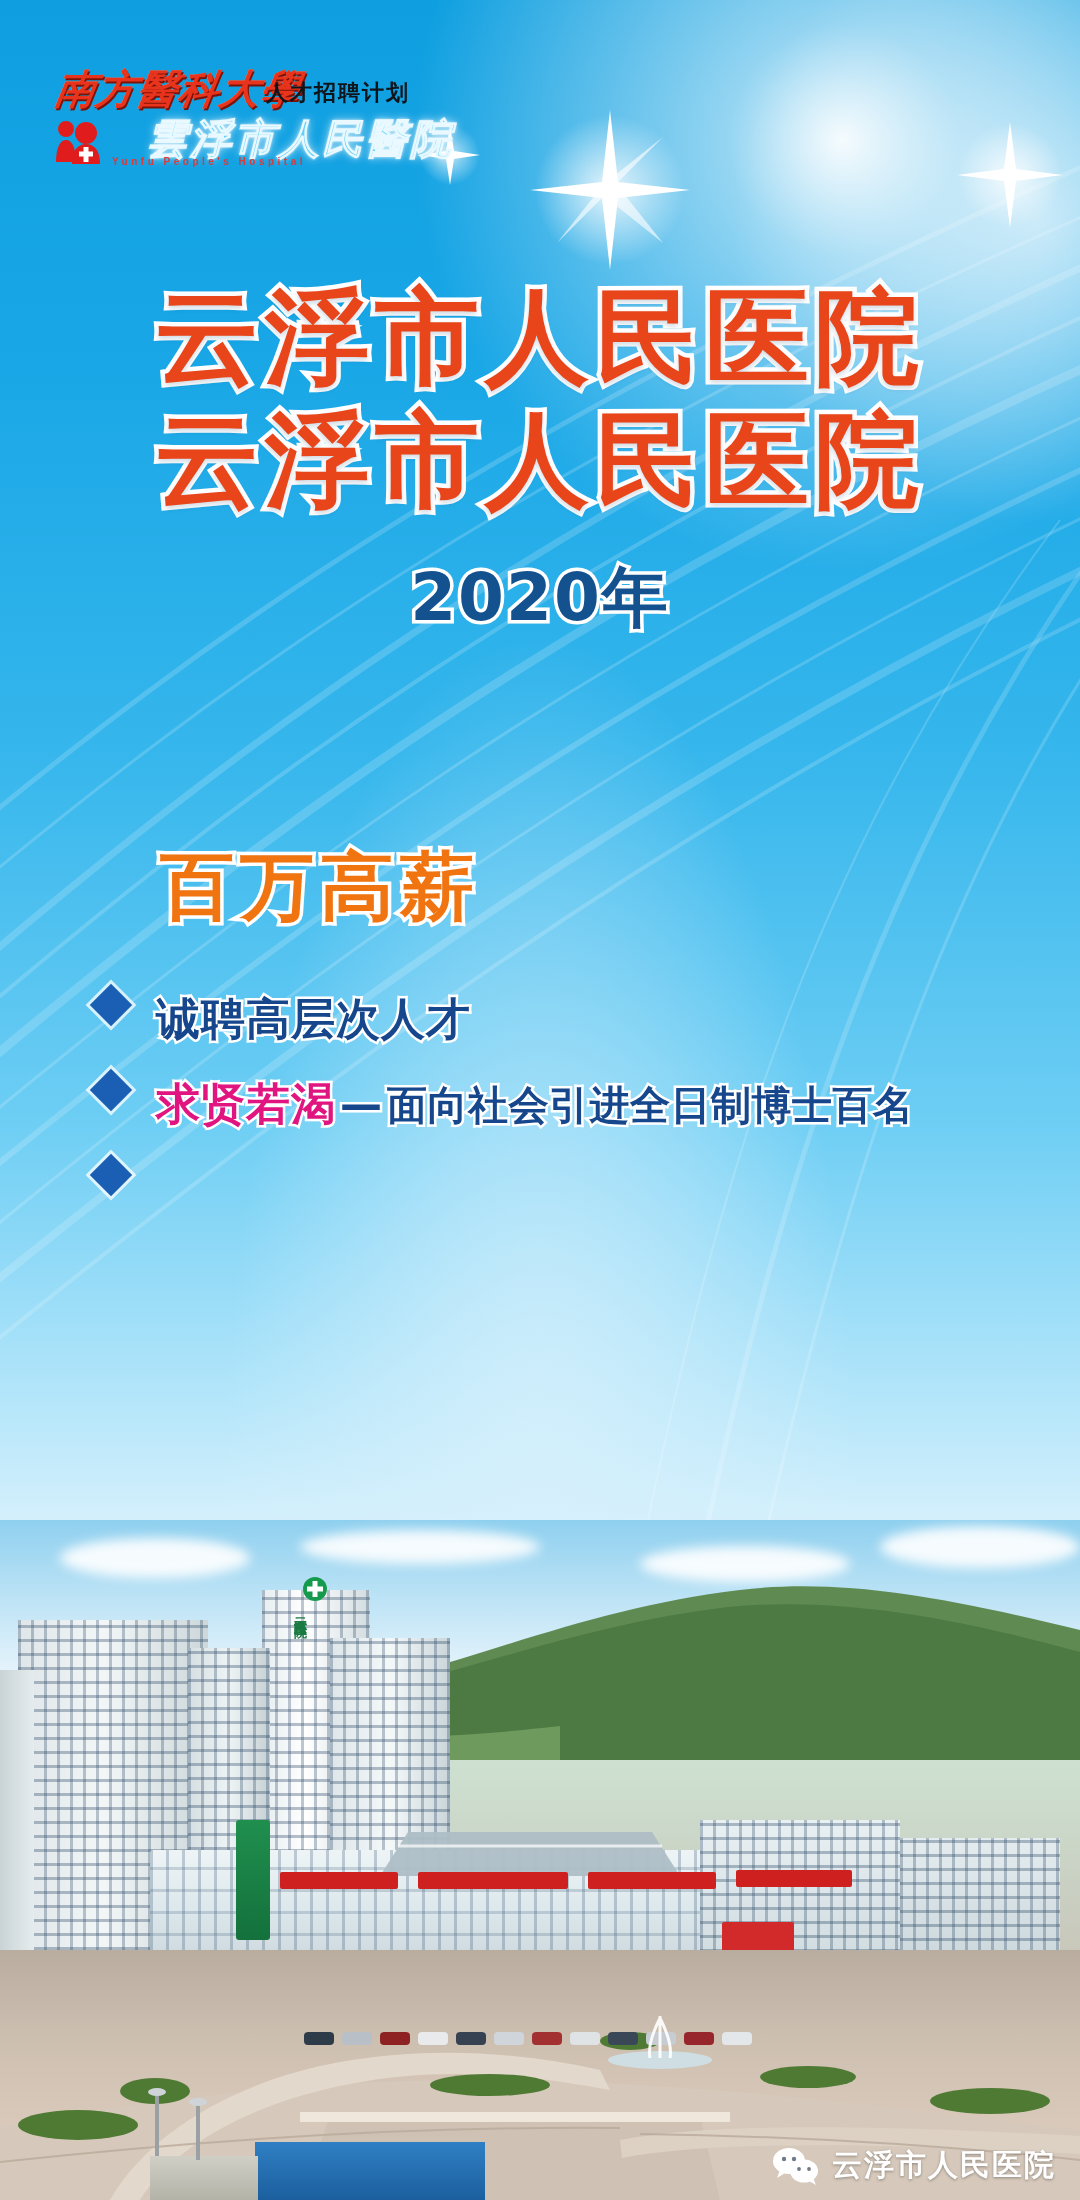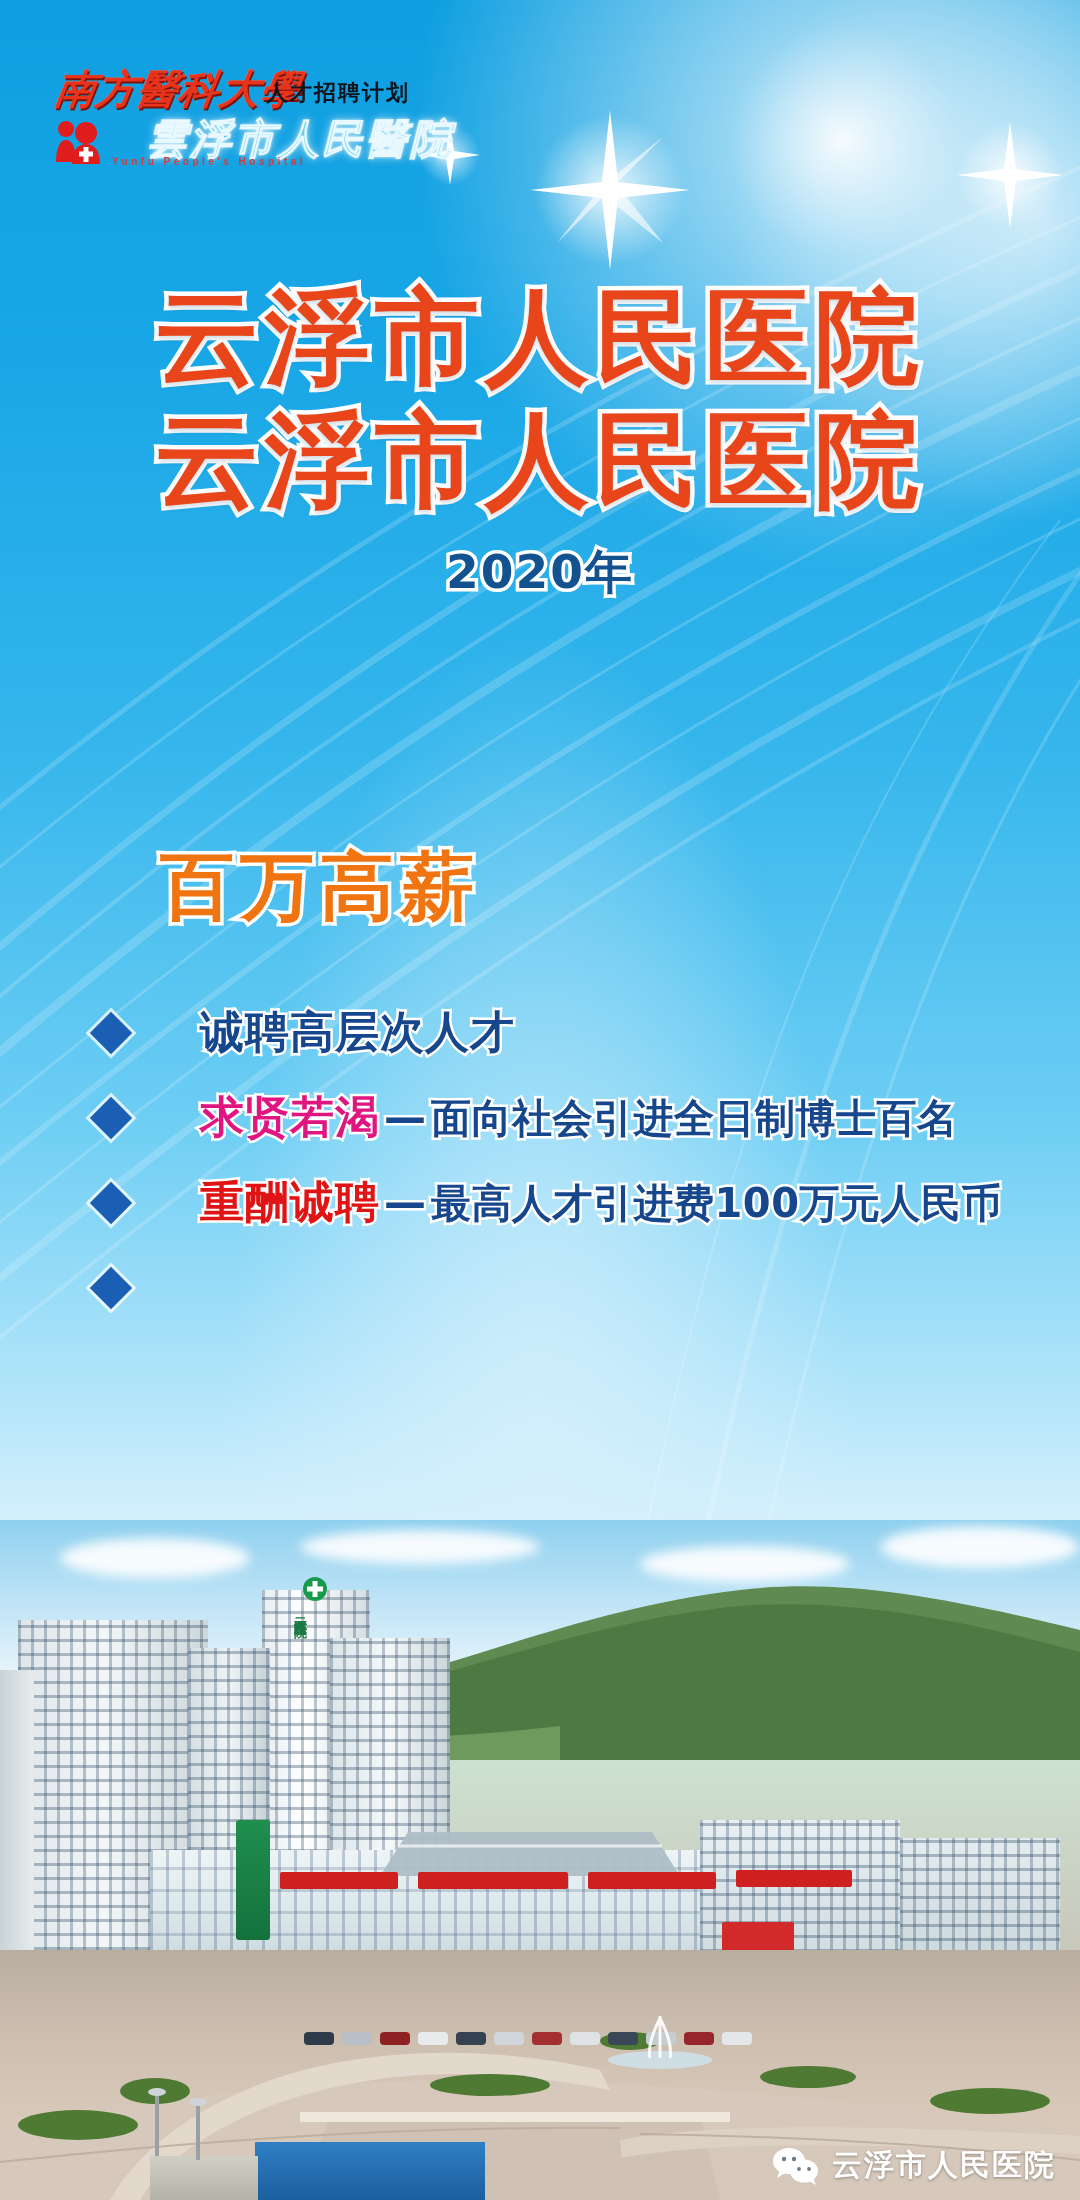--- a/index.html
+++ b/index.html
@@ -77,47 +77,46 @@
     font-family:"DejaVu Sans", sans-serif;
     font-size:104px; font-weight:700;
     color:#e8451a;
     letter-spacing:6px;
     line-height:1.18;
     -webkit-text-stroke:9px #ffffff;
     paint-order:stroke fill;
     text-shadow:0 3px 5px rgba(0,60,110,.18);
   }
   .year {
-    margin-top:20px;
+    margin-top:32px;
     font-family:"DejaVu Sans", sans-serif;
-    font-size:47px; font-weight:700;
+    font-size:66px; font-weight:700;
     color:#14528f;
     letter-spacing:2px;
     -webkit-text-stroke:7px #ffffff;
     paint-order:stroke fill;
   }
 
   
   .salary {
     position:absolute; left:160px; top:838px;
     font-family:"DejaVu Sans", sans-serif;
     font-size:74px; font-weight:700;
     color:#f07410;
     letter-spacing:6px;
     -webkit-text-stroke:7px #ffffff;
     paint-order:stroke fill;
   }
 
   
   .bullets { position:absolute; left:96px; top:990px; width:920px; }
   .bullet {
-    display:flex; align-items:center;
+    display:flex; 
     height:85px;
     white-space:nowrap;
-    gap:44px;
   }
   .dia {
     flex:0 0 auto;
     width:30px; height:30px;
     background:#1a5fb4;
     transform:rotate(45deg);
     margin-right:30px;
     box-shadow:0 0 0 3px rgba(255,255,255,.75);
   }
   .btxt {
@@ -261,24 +260,20 @@
     <div class="bullet">
       <span class="dia"></span>
       <span class="btxt"><span class="kw" style="color: rgb(22, 70, 140);">诚聘高层次人才</span></span>
     </div>
 
     <div class="bullet">
       <span class="dia"></span>
       <span class="btxt"><span class="kw" style="color: rgb(224, 21, 127);">求贤若渴</span><span class="dash">—</span><span class="rest">面向社会引进全日制博士百名</span></span>
     </div>
 
-    <div class="bullet">
-      <span class="dia"></span>
-      <span class="btxt"><span class="kw" style="color: rgb(224, 20, 20);">重酬诚聘</span><span class="dash">—</span><span class="rest">最高人才引进费100万元人民币</span></span>
-    </div>
 
     <div class="bullet">
       <span class="dia"></span>
     </div>
 
 
   </div>
 
   <div class="photo">
     <div class="ph-sky"></div>

